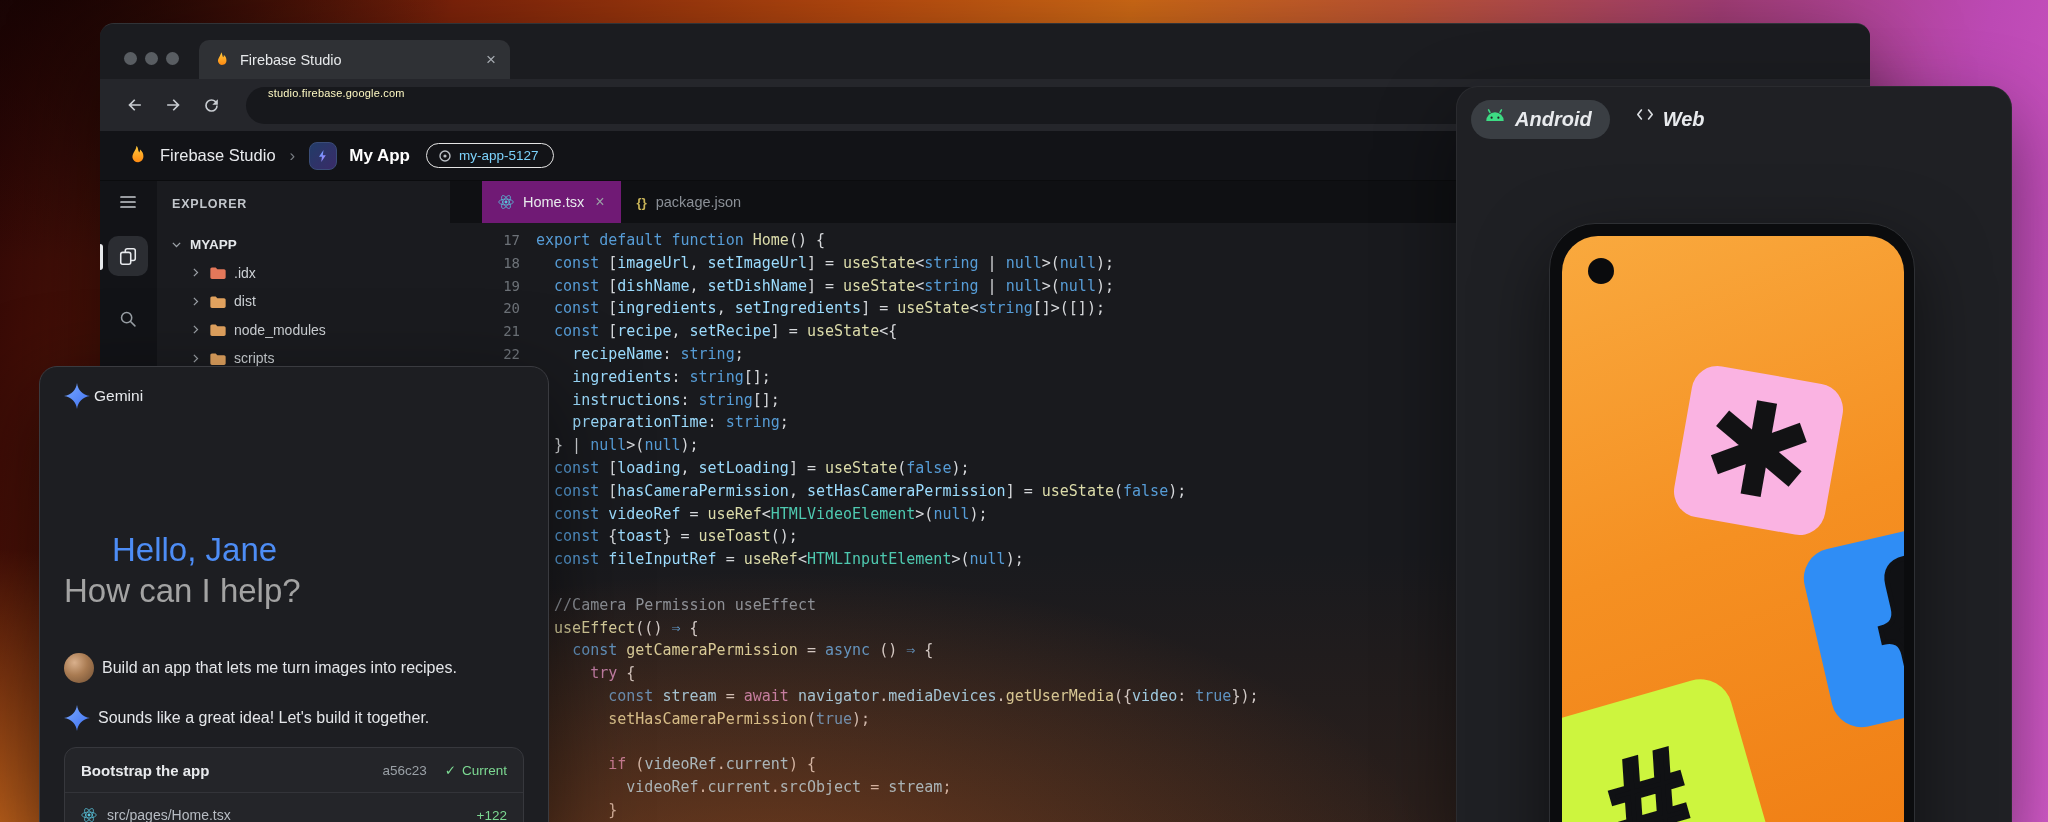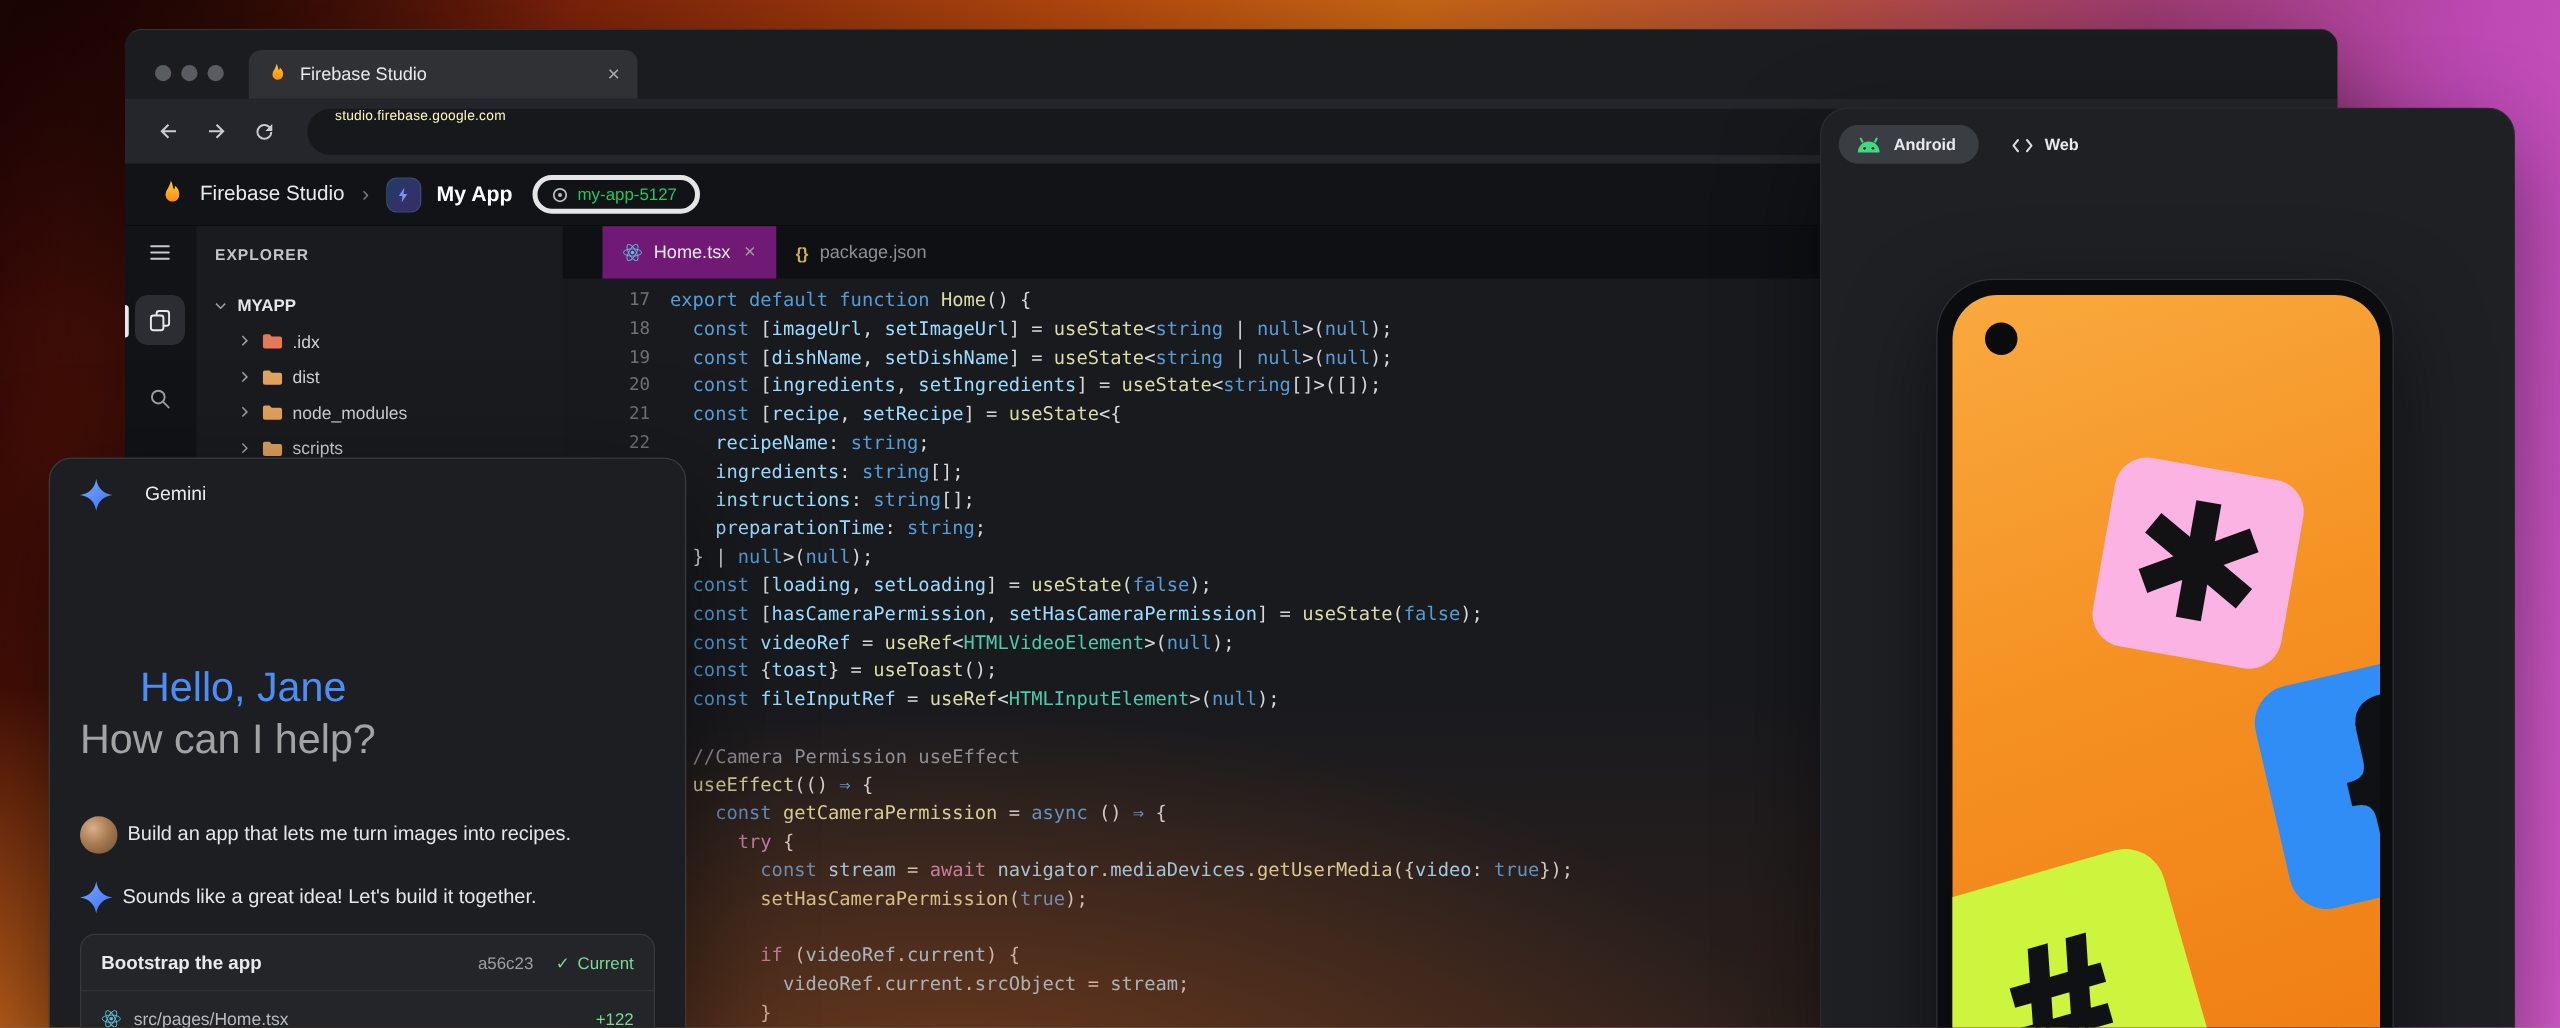--- a/index.html
+++ b/index.html
@@ -40,22 +40,22 @@
     color:#fef9c3; font-size:11px; letter-spacing:.2px;
   }
 
   .fb-header{ height:50px; background:#121317; border-bottom:1px solid #0B0C0E;
     display:flex; align-items:center; gap:12px; padding-left:26px; flex:none; }
   .brand{ font-size:16.5px; color:#E8EAED; font-weight:500; }
   .crumb-sep{ color:#787D83; font-size:17px; margin:0 2px; }
   .app-icon{ width:28px; height:28px; border-radius:8px; background:linear-gradient(135deg,#223C68,#3A2B68);
     border:1px solid #3A4C77; display:flex; align-items:center; justify-content:center; }
   .app-name{ font-size:17px; font-weight:700; color:#fff; }
-  .ws-badge{ display:flex; align-items:center; gap:7px; border:4px solid #e5e5e5; border-radius:999px;
-    padding:4px 14px 4px 11px; color:#22c55e; font-size:13.5px; margin-left:4px; }
+  .ws-badge{ display:flex; align-items:center; gap:7px; border:1px solid #e5e5e5; border-radius:999px;
+    padding:4px 14px 4px 11px; color:#7dd3fc; font-size:13.5px; margin-left:4px; }
 
   .workbench{ flex:1; display:flex; min-height:0; }
 
   .activity-bar{ width:57px; background:#121317; position:relative; flex:none; }
   .act-btn{ position:absolute; left:8px; width:40px; height:40px; border-radius:10px;
     display:flex; align-items:center; justify-content:center; color:#BFC3C8; }
   .act-btn.menu{ top:1px; }
   .act-btn.files{ top:55px; background:#2B2D32; color:#E8EAED; }
   .act-btn.search{ top:118px; color:#9AA0A6; }
   .act-indicator{ position:absolute; left:0; top:63px; width:3px; height:26px; background:#E8EAED; border-radius:0 3px 3px 0; }
@@ -87,21 +87,21 @@
   .code-text{ margin-left:16px; color:#D6D8DB; }
   .tok-k{ color:#569CD6 } .tok-c{ color:#C586C0 } .tok-f{ color:#DCDCAA }
   .tok-t{ color:#4EC9B0 } .tok-v{ color:#9CDCFE } .tok-p{ color:#D6D8DB } .tok-m{ color:#8B949E }
 
   
   .gemini-panel{
     position:absolute; left:39px; top:366px; width:510px; height:480px;
     background:#1D1E22; border:1px solid #3A3B40; border-radius:18px; z-index:40;
     box-shadow:0 30px 90px rgba(0,0,0,.5); padding:16px 24px; overflow:hidden;
   }
-  .gem-header{ display:flex; align-items:center; gap:26px; color:#E8EAED; font-size:15.5px; }
+  .gem-header{ display:flex; align-items:center; gap:4px; color:#E8EAED; font-size:15.5px; }
   .gem-greeting{ margin-top:120px; font-size:33px; line-height:41px; font-weight:500; }
   .g1{ color:#4D8DF6;margin-left:48px; } .g2{ color:#a3a3a3; }
   .gem-msg{ display:flex; align-items:center; gap:8px; font-size:16px; color:#E4E6E9; }
   .gem-msg.first{ margin-top:42px; }
   .gem-msg.second{ margin-top:22px; }
   .avatar{ width:30px; height:30px; border-radius:50%; flex:none;
     background:radial-gradient(circle at 35% 32%, #D9B08C 0%, #A97B52 45%, #6E4E33 100%); }
   .gem-spark{ width:26px; height:26px; flex:none; }
   .task-card{ margin-top:16px; background:#242529; border:1px solid #37383D; border-radius:12px; overflow:hidden; }
   .task-head{ display:flex; align-items:center; height:45px; padding:0 16px; border-bottom:1px solid #333439; }
@@ -112,21 +112,21 @@
   .task-file{ display:flex; align-items:center; gap:10px; height:44px; padding:0 16px; font-size:14px; color:#B7BCC3; }
   .diff{ margin-left:auto; color:#7CD992; font-size:13.5px; }
 
   
   .preview-panel{
     position:absolute; left:1456px; top:86px; width:556px; height:760px;
     background:#1F2024; border-radius:22px; z-index:50;
     border:1px solid rgba(255,255,255,.05); box-shadow:0 30px 80px rgba(0,0,0,.45);
   }
   .toggles{ display:flex; align-items:center; gap:26px; padding:13px 0 0 14px; }
-  .toggle{ display:flex; align-items:flex-end; gap:9px; color:#E8EAED; font-size:13px; font-weight:600; background:transparent; border:none; }
+  .toggle{ display:flex; align-items:flex-start; gap:9px; color:#E8EAED; font-size:20px; font-weight:600; background:transparent; border:none;font-style:italic; }
   .toggle.android{ background:#3A3E43; border-radius:999px; padding:8px 18px 8px 13px; }
   .phone{ position:absolute; left:92px; top:136px; width:366px; height:700px;
     background:#0B0C0E; border-radius:46px; border:1px solid #2E3034; box-shadow:0 25px 70px rgba(0,0,0,.5); }
   .phone-screen{ position:absolute; left:12px; top:12px; width:342px; height:680px; border-radius:36px; overflow:hidden;
     background:linear-gradient(160deg,#F9A93E 0%,#F59022 45%,#EF7B12 100%); }
   .punch{ position:absolute; left:26px; top:22px; width:26px; height:26px; border-radius:50%; background:#0A0B0D; }
   .shape{ position:absolute; display:flex; align-items:center; justify-content:center; border-radius:26px; line-height:1; }
   .shape.pink{ left:120px; top:138px; width:153px; height:153px; background:#FAB3E2; transform:rotate(10deg); }
   .shape.pink span{ font-size:130px; color:#121214; }
   .shape.blue{ left:254px; top:297px; width:182px; height:182px; background:#2F8DF5; transform:rotate(-13deg); border-radius:30px; }

